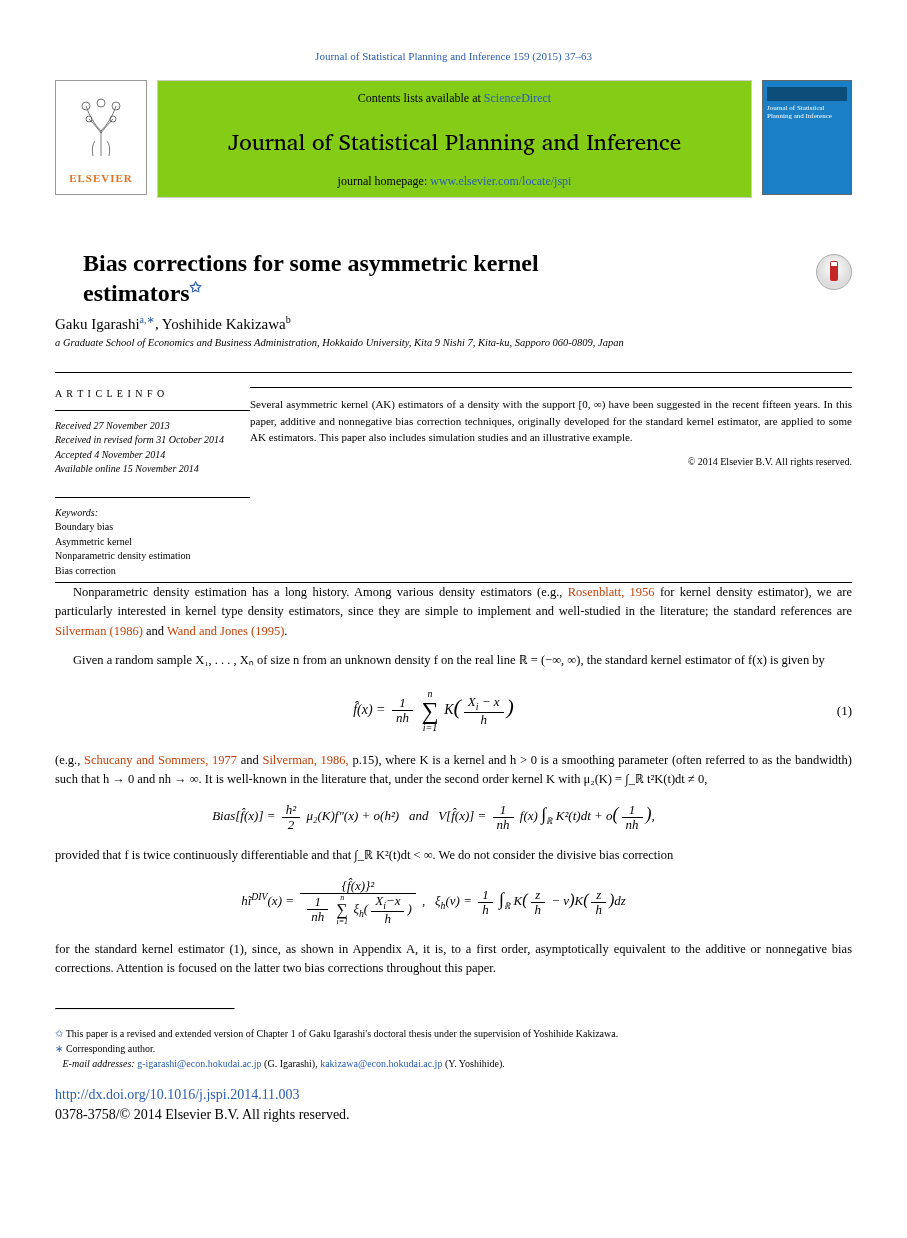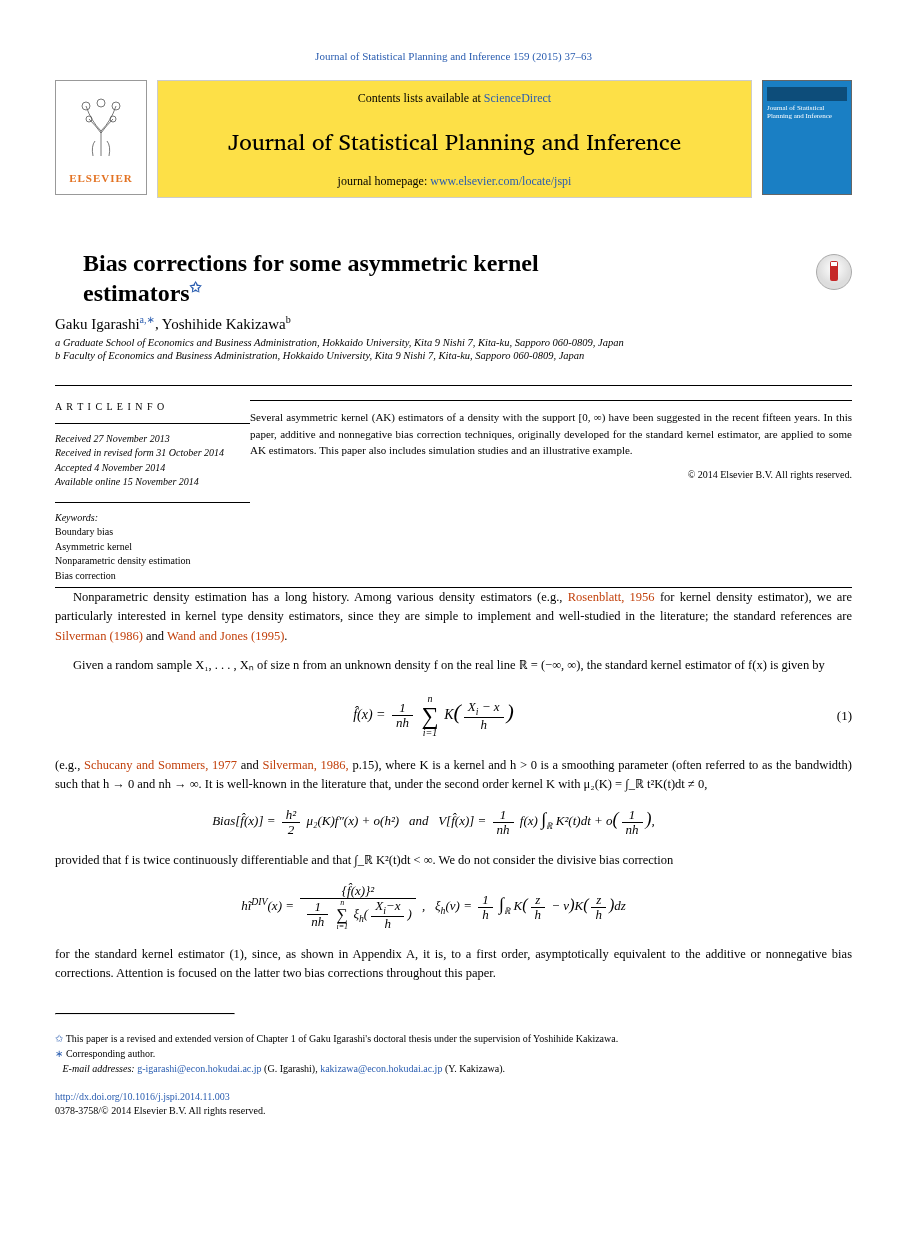--- a/index.html
+++ b/index.html
@@ -46,21 +46,21 @@
     }
     .elsevier-logo .elsname {
       font-size: 11px;
       letter-spacing: 1px;
       color: #e37222;
       font-weight: bold;
       margin-top: 4px;
     }
     .center-panel {
       flex: 1;
-      background: #fde047;
+      background: #84cc16;
       border: 1px solid #ccc;
       display: flex;
       flex-direction: column;
       align-items: center;
       padding: 10px 20px 8px 20px;
     }
     .contents-line {
       font-size: 12px;
       margin-bottom: 10px;
     }
@@ -148,21 +148,21 @@
       line-height: 1.45;
       padding-top: 10px;
     }
     .info-col .sechead {
       font-size: 10px;
       letter-spacing: 1px;
       margin-bottom: 3px;
     }
     .info-col .history {
       font-style: italic;
-      margin-bottom: 12px;
+      margin-bottom: 20px;
     }
     .info-col .inner-rule {
       border-top: 1px solid #000;
       width: 100%;
       margin: 8px 0;
     }
     .abstract-col {
       flex: 1;
       font-size: 11px;
       line-height: 1.5;
@@ -233,21 +233,21 @@
     .bottom-rule { border-top: 1px solid #000; margin-top: 30px; width: 180px; }
     .footnotes {
       margin-top: 16px;
       font-size: 10px;
       line-height: 1.5;
     }
     .footnotes a { color: #2a5db0; text-decoration: none; }
     .footnotes .fnsym { color: #2a5db0; }
     .footer-bar {
       margin-top: 14px;
-      font-size: 10px;
+      font-size: 14px;
       line-height: 1.4;
     }
     .footer-bar a { color: #2a5db0; text-decoration: none; }
     sub { font-size: 0.75em; }
     sup { font-size: 0.75em; }
   </style>
 </head>
 <body>
 
 <div class="page">
@@ -304,21 +304,20 @@
         <rect x="8" y="3" width="6" height="4" fill="#fff"></rect>
       </svg>
     </div>
   </div>
 
   <div class="authors">
     <span>Gaku Igarashi</span><span class="sup">a,</span><span class="sup">∗</span><span>, </span><span>Yoshihide Kakizawa</span><span class="sup black">b</span>
   </div>
 
   <div class="affiliation">a Graduate School of Economics and Business Administration, Hokkaido University, Kita 9 Nishi 7, Kita-ku, Sapporo 060-0809, Japan</div>
-  <div class="affiliation" style="margin-top:-22px;">b Faculty of Economics and Business Administration, Hokkaido University, Kita 9 Nishi 7, Kita-ku, Sapporo 060-0809, Japan</div>
 
   <hr class="divider">
 
   <div class="info-abstract">
     <div class="info-col">
       <div class="sechead">A R T I C L E   I N F O</div>
       <div class="inner-rule"></div>
       <div class="history">
         <div>Received 27 November 2013</div>
         <div>Received in revised form 31 October 2014</div>
@@ -408,21 +407,21 @@
   <hr class="bottom-rule">
 
   <div class="footnotes">
     <div>
       <span class="fnsym">✩</span><span> This paper is a revised and extended version of Chapter 1 of Gaku Igarashi's doctoral thesis under the supervision of Yoshihide Kakizawa.</span>
     </div>
     <div>
       <span class="fnsym">∗</span><span> Corresponding author.</span>
     </div>
     <div>
-      &nbsp;&nbsp;&nbsp;<i><span>E-mail addresses: </span></i><a href="#">g-igarashi@econ.hokudai.ac.jp</a><span> (G. Igarashi), </span><a href="#">kakizawa@econ.hokudai.ac.jp</a><span> (Y. Kakizawa).</span>
+      &nbsp;&nbsp;&nbsp;<i><span>E-mail addresses: </span></i><a href="#">g-igarashi@econ.hokudai.ac.jp</a><span> (G. Igarashi), </span><a href="#">kakizawa@econ.hokudai.ac.jp</a><span> (Y. Yoshihide).</span>
     </div>
   </div>
 
   <div class="footer-bar">
     <a href="#">http://dx.doi.org/10.1016/j.jspi.2014.11.003</a><br>
     <span>0378-3758/© 2014 Elsevier B.V. All rights reserved.</span>
   </div>
 
 </div>
 

